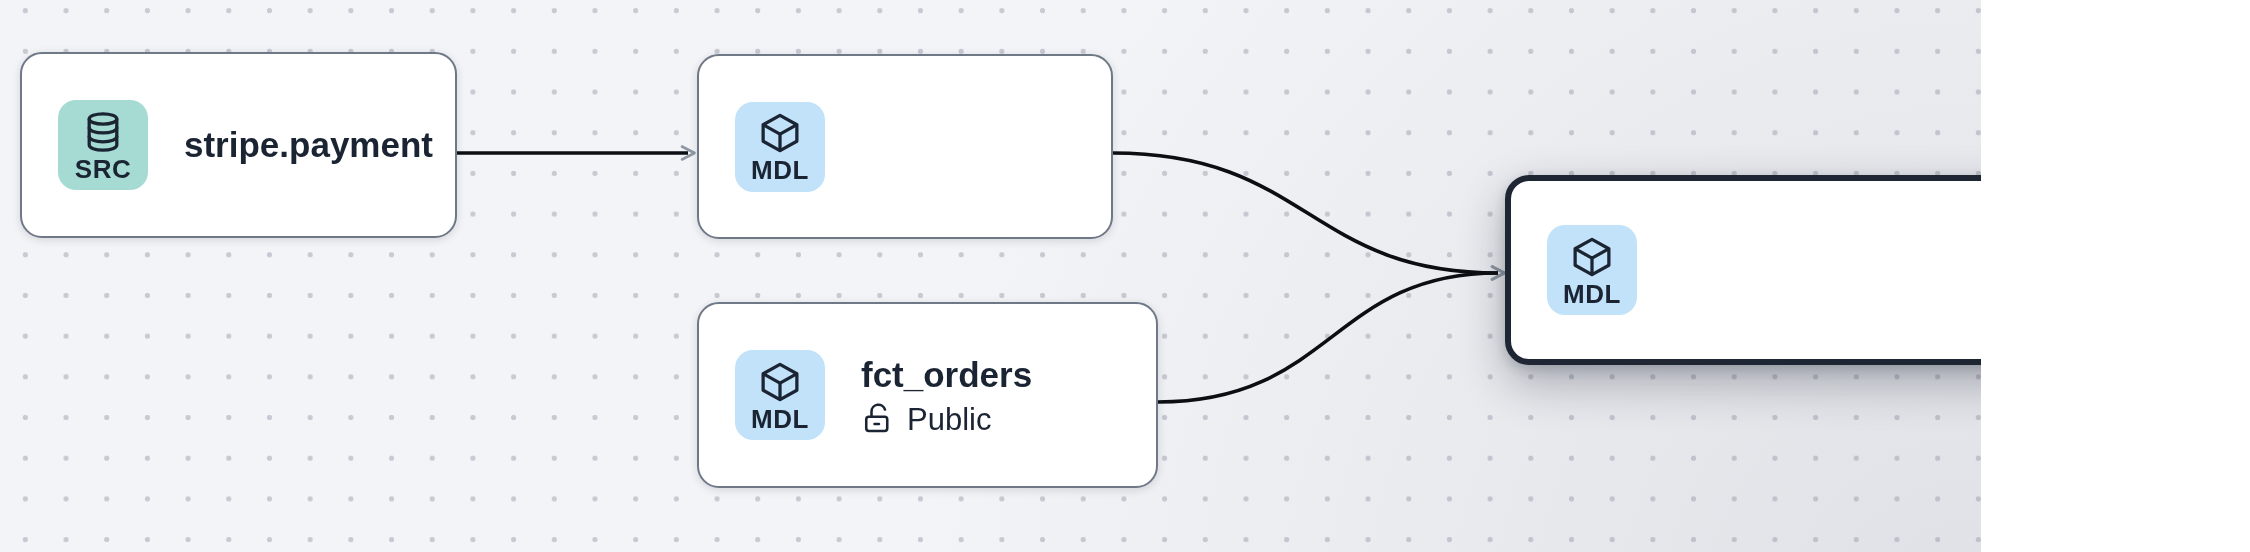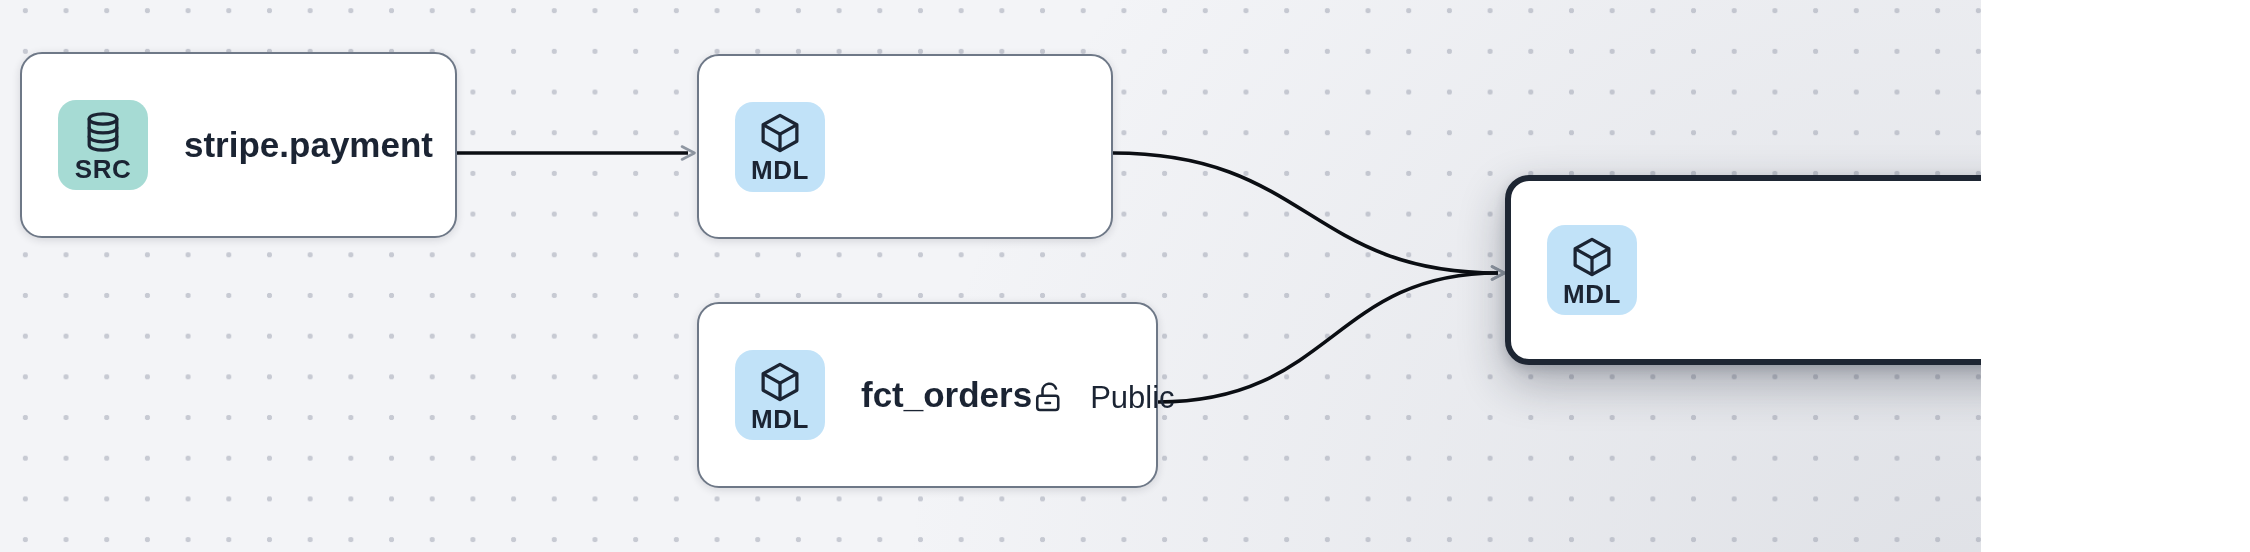--- a/index.html
+++ b/index.html
@@ -63,32 +63,32 @@
     gap: 1px;
   }
   .badge svg { width: 46px; height: 46px; display: block; }
   .badge-label {
     font-size: 26px;
     font-weight: 600;
     line-height: 1;
     color: #1b2433;
     letter-spacing: 0.5px;
   }
-  .node-text { display: flex; flex-direction: row; justify-content: center; }
+  .node-text { display: flex; flex-direction: column; justify-content: center; }
   .node-title {
     font-size: 35px;
     font-weight: 600;
     color: #1b2433;
     white-space: nowrap;
     line-height: 1.25;
   }
   .node-subtitle {
     display: flex;
     align-items: center;
-    gap: 22px;
+    gap: 10px;
     margin-top: 5px;
     font-size: 31px;
     font-weight: 400;
     color: #1b2433;
     line-height: 1.15;
   }
   .node-subtitle svg { width: 36px; height: 36px; display: block; flex: 0 0 auto; }
   .icon-stroke {
     fill: none;
     stroke: #1b2433;

